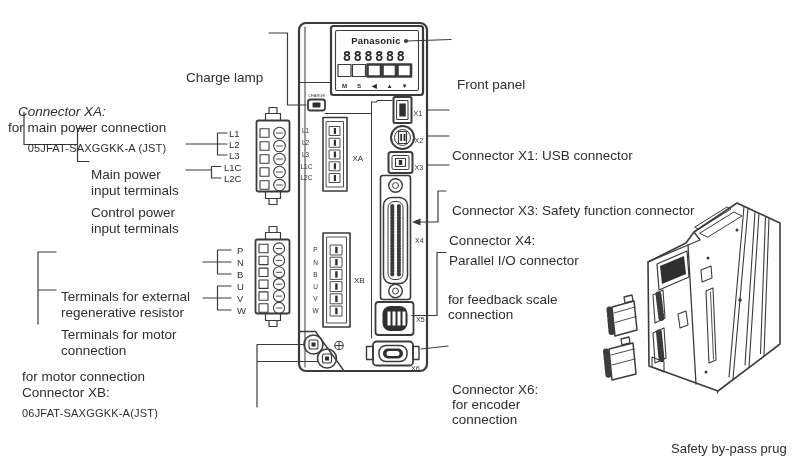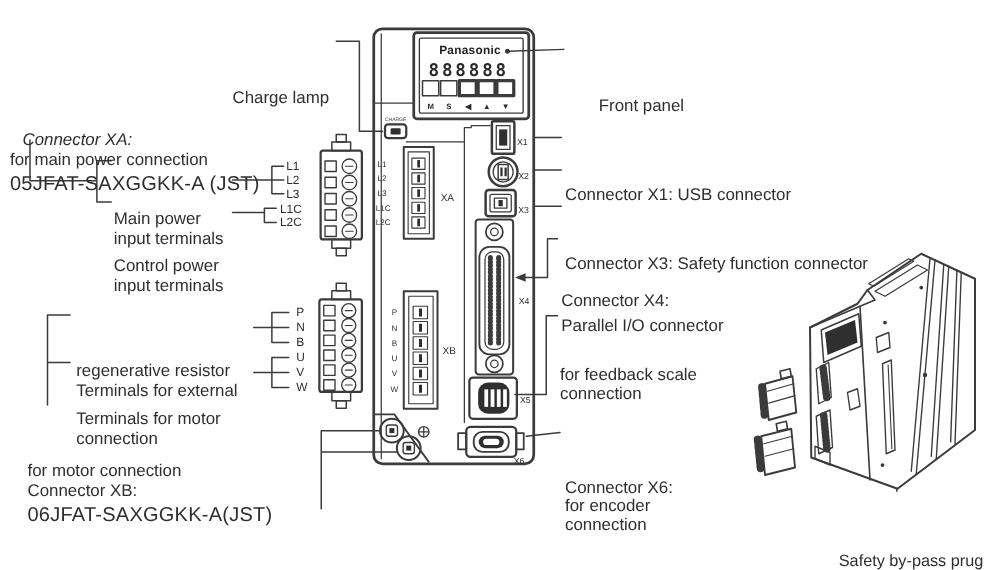--- a/index.html
+++ b/index.html
@@ -1,21 +1,21 @@
 <!DOCTYPE html>
 <html><head>
 <meta charset="utf-8">
 <style>
   html,body{margin:0;padding:0;background:#fff;}
   #stage{position:relative;width:800px;height:456px;background:#ffffff;overflow:hidden;
          font-family:"Liberation Sans",sans-serif;color:#2e2e2e;}
   #art{position:absolute;left:0;top:0;}
   .callout{position:absolute;font-size:13.5px;line-height:16px;white-space:nowrap;margin-top:45px;}
   .callout .ind{padding-left:10px;font-style:italic;}
-  .part{font-size:16px;margin-top:4px;letter-spacing:.2px;}
+  .part{font-size:11px;margin-top:4px;letter-spacing:.2px;text-align:right;}
   .lh20{line-height:20px;}
   .lh15{line-height:15px;}
   .term{position:absolute;font-size:9.5px;line-height:11px;white-space:nowrap;}
   .sm{font-size:13px;}
 </style>
 </head>
 <body>
 
 <div id="stage">
 
@@ -303,21 +303,21 @@
     <g stroke-width="1.3">
       <polygon points="609,349 633,343 636,374 612,380" fill="#fff" stroke-width="1.5"></polygon>
       <line x1="606" y1="351.5" x2="608.5" y2="376" stroke-width="6" stroke-dasharray="2.6,2.6"></line>
       <polygon points="621,339 629,337 630,343 622,345"></polygon>
       <path d="M611,355 L634,349 M612,365 L635,359" stroke-width="0.9"></path>
     </g>
   </g>
 </svg>
 
 <div class="callout" style="left:186px;top:25px">Charge lamp</div>
-<div class="callout" style="left:479px;top:32px">Front panel</div>
+<div class="callout" style="left:457px;top:32px">Front panel</div>
 
 <div class="callout" style="left:8px;top:59px">
   <div class="ind">Connector XA:</div>
   <div>for main power connection</div>
   <div class="part">05JFAT-SAXGGKK-A (JST)</div>
 </div>
 
 <div class="callout" style="left:91px;top:122px">
   <div>Main power</div>
   <div>input terminals</div>
@@ -327,22 +327,22 @@
   <div>input terminals</div>
 </div>
 
 <div class="term" style="left:229px;top:127.5px">L1</div>
 <div class="term" style="left:229px;top:138.5px">L2</div>
 <div class="term" style="left:229px;top:149.5px">L3</div>
 <div class="term" style="left:224px;top:161.5px">L1C</div>
 <div class="term" style="left:224px;top:172.5px">L2C</div>
 
 <div class="callout" style="left:61px;top:244px">
+  <div>Terminals for external</div>
   <div>regenerative resistor</div>
-  <div>Terminals for external</div>
 </div>
 <div class="callout" style="left:61px;top:282px">
   <div>Terminals for motor</div>
   <div>connection</div>
 </div>
 
 <div class="term" style="left:237px;top:244.5px">P</div>
 <div class="term" style="left:237px;top:256.5px">N</div>
 <div class="term" style="left:237px;top:268.5px">B</div>
 <div class="term" style="left:237px;top:280.5px">U</div>

